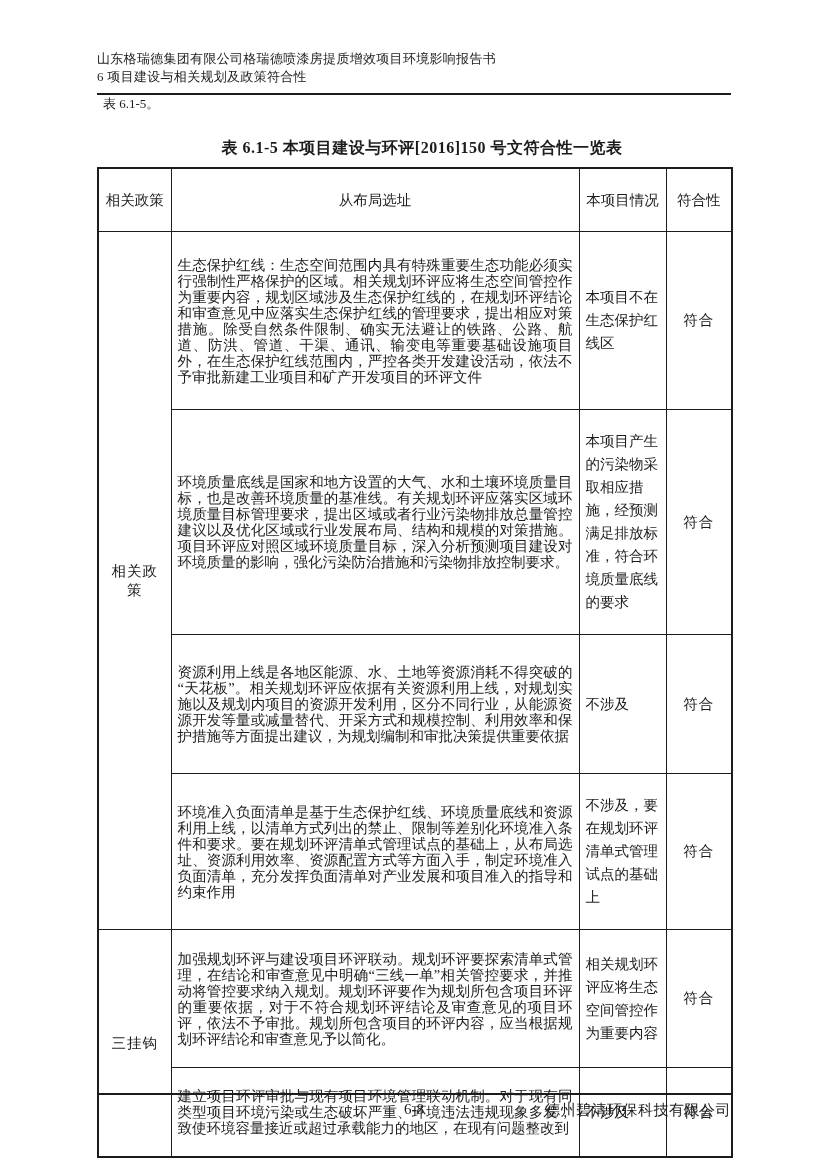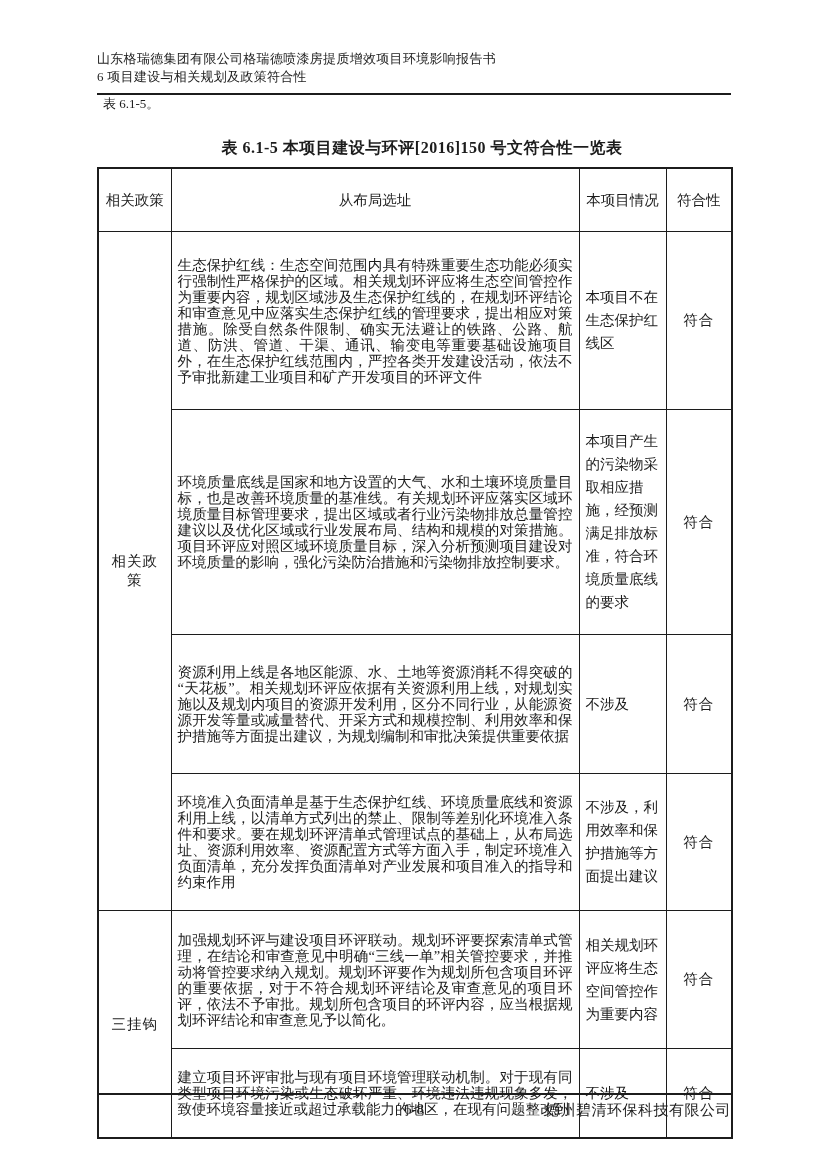--- a/index.html
+++ b/index.html
@@ -131,21 +131,21 @@
         <td class="situation">本项目产生的污染物采取相应措施，经预测满足排放标准，符合环境质量底线的要求</td>
         <td class="compliance-cell">符合</td>
       </tr>
       <tr style="height:139px">
         <td class="analysis">资源利用上线是各地区能源、水、土地等资源消耗不得突破的“天花板”。相关规划环评应依据有关资源利用上线，对规划实施以及规划内项目的资源开发利用，区分不同行业，从能源资源开发等量或减量替代、开采方式和规模控制、利用效率和保护措施等方面提出建议，为规划编制和审批决策提供重要依据</td>
         <td class="situation">不涉及</td>
         <td class="compliance-cell">符合</td>
       </tr>
       <tr style="height:135px">
         <td class="analysis">环境准入负面清单是基于生态保护红线、环境质量底线和资源利用上线，以清单方式列出的禁止、限制等差别化环境准入条件和要求。要在规划环评清单式管理试点的基础上，从布局选址、资源利用效率、资源配置方式等方面入手，制定环境准入负面清单，充分发挥负面清单对产业发展和项目准入的指导和约束作用</td>
-        <td class="situation">不涉及，利用效率和保护措施等方面提出建议</td>
+        <td class="situation">不涉及，要在规划环评清单式管理试点的基础上</td>
         <td class="compliance-cell">符合</td>
       </tr>
       <tr style="height:138px">
         <td class="policy" rowspan="2">三挂钩</td>
         <td class="analysis">加强规划环评与建设项目环评联动。规划环评要探索清单式管理，在结论和审查意见中明确“三线一单”相关管控要求，并推动将管控要求纳入规划。规划环评要作为规划所包含项目环评的重要依据，对于不符合规划环评结论及审查意见的项目环评，依法不予审批。规划所包含项目的环评内容，应当根据规划环评结论和审查意见予以简化。</td>
         <td class="situation">相关规划环评应将生态空间管控作为重要内容</td>
         <td class="compliance-cell">符合</td>
       </tr>
       <tr style="height:85px">
         <td class="analysis">建立项目环评审批与现有项目环境管理联动机制。对于现有同类型项目环境污染或生态破坏严重、环境违法违规现象多发，致使环境容量接近或超过承载能力的地区，在现有问题整改到</td>

